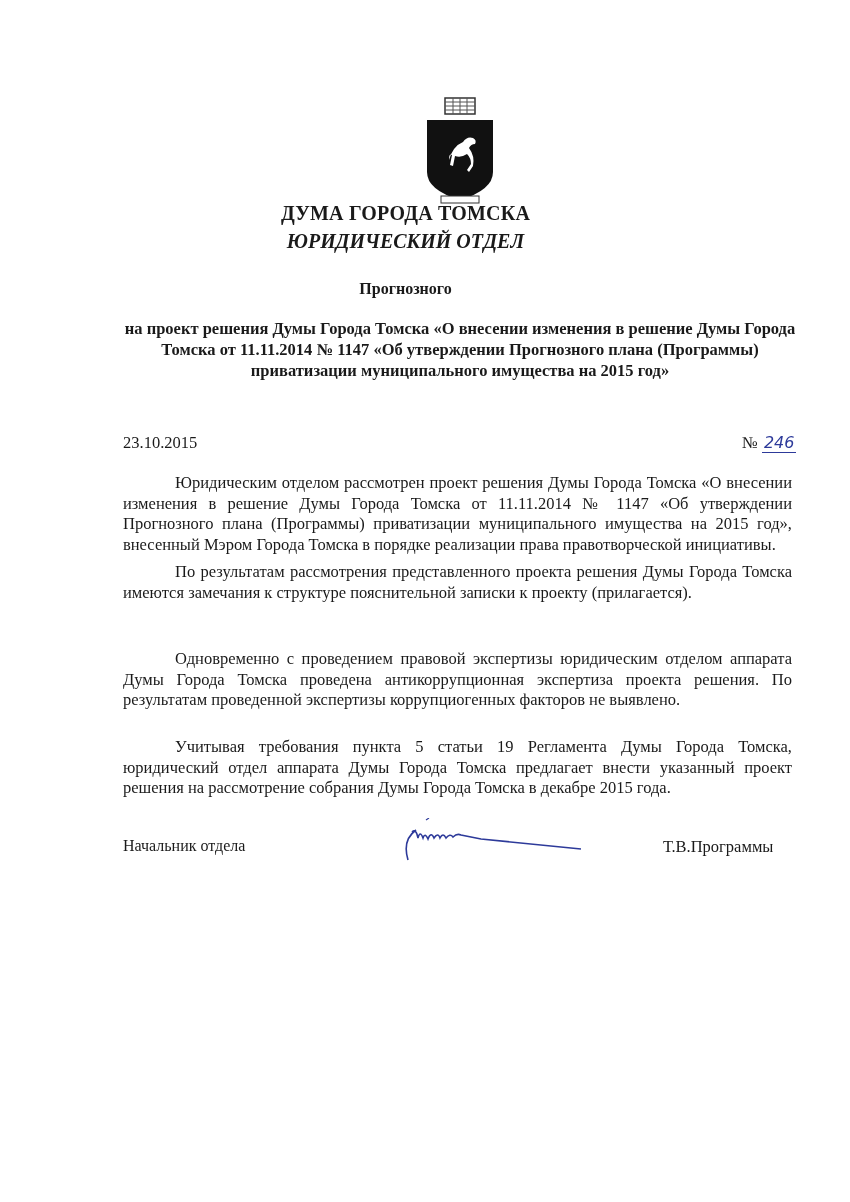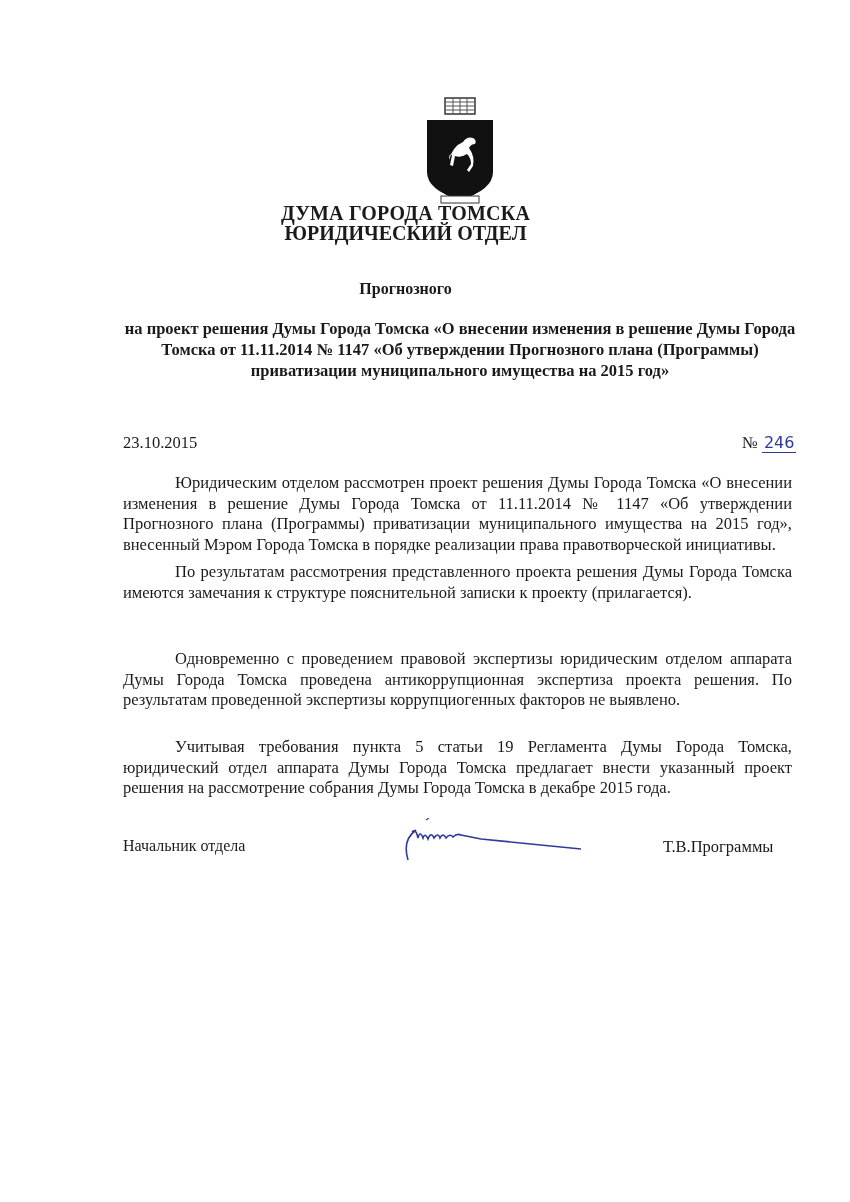--- a/index.html
+++ b/index.html
@@ -1,27 +1,27 @@
 <!DOCTYPE html>
 <html><head>
 <meta charset="utf-8">
 <style>
   html, body { margin:0; padding:0; background:#ffffff; }
   body { width:850px; height:1202px; position:relative; overflow:hidden;
          font-family:"Liberation Serif", serif; color:#1a1a1a; }
   .emblem { position:absolute; left:423px; top:96px; width:74px; height:110px; }
   .center { position:absolute; left:0; width:811px; text-align:center; }
   .org { top:202px; font-size:20px; font-weight:bold; letter-spacing:0.2px; }
-  .dept { top:222px; font-size:20px; font-weight:bold; }
+  .dept { top:230px; font-size:20px; font-weight:bold;font-style:italic; }
   .doctype { top:280px; font-size:16px; font-weight:bold; }
   .subject { top:318px; font-size:16.5px; font-weight:bold; line-height:21px; left:120px; width:680px; }
   .date { position:absolute; left:123px; top:433px; font-size:16.5px; }
   .num { position:absolute; left:742px; top:433px; font-size:16.5px; }
   .num .hand { font-family:"DejaVu Sans", sans-serif; color:#2d3a9a; font-size:16px;
-               border-bottom:1px solid #2d3a9a; padding:0 2px; }
+               border-bottom:1px solid #2d3a9a; padding:0 2px; font-style:italic; }
   .body { position:absolute; left:123px; width:669px; font-size:16.5px; line-height:20.5px; text-align:justify; }
   .body p { margin:0; text-indent:52px; }
   .p1 { top:473px; } .p2 { top:562px; } .p3 { top:649px; } .p4 { top:737px; }
   .sig-title { position:absolute; left:123px; top:837px; font-size:16px; }
   .sig-name { position:absolute; left:663px; top:837px; font-size:16.5px; }
   .signature { position:absolute; left:398px; top:818px; width:195px; height:50px; }
 </style>
 </head>
 <body>
 

